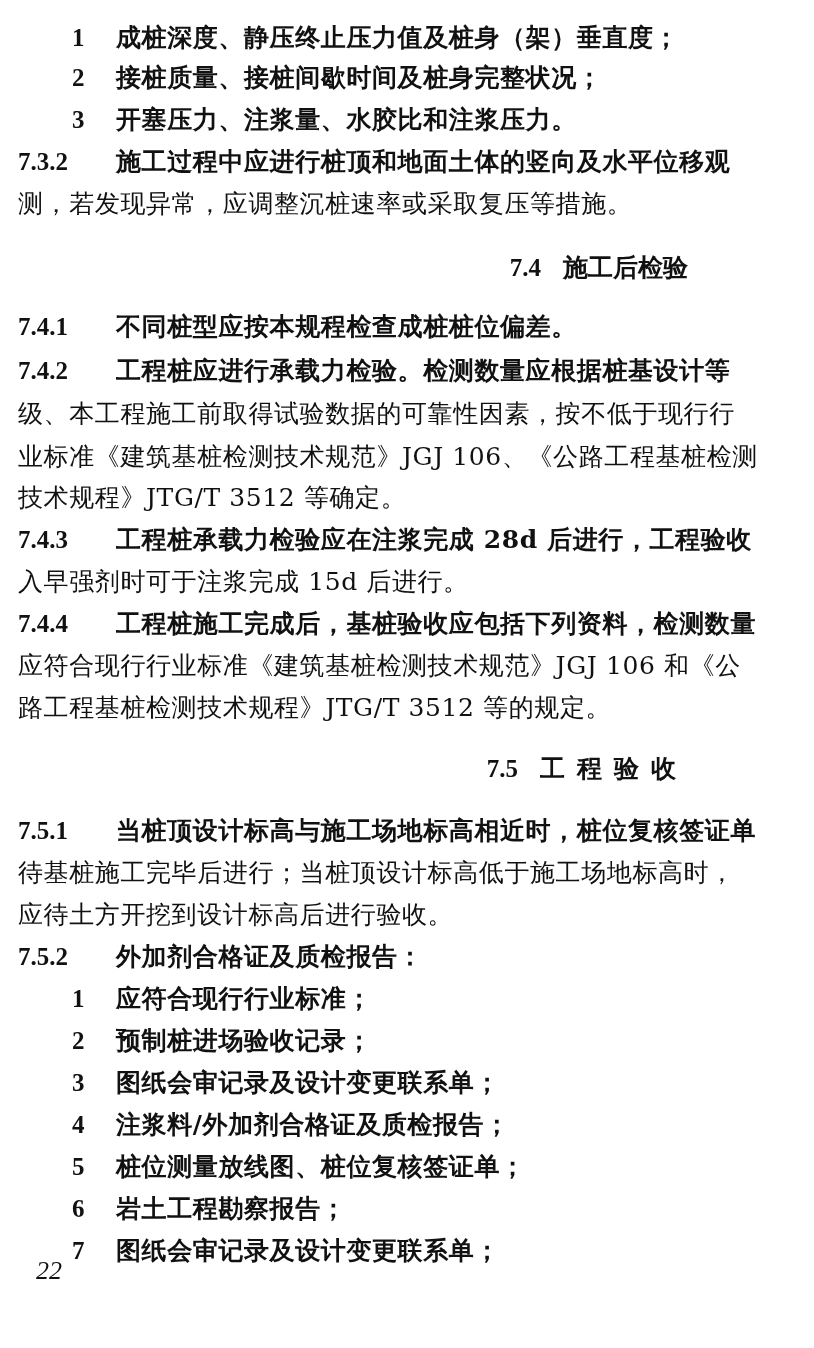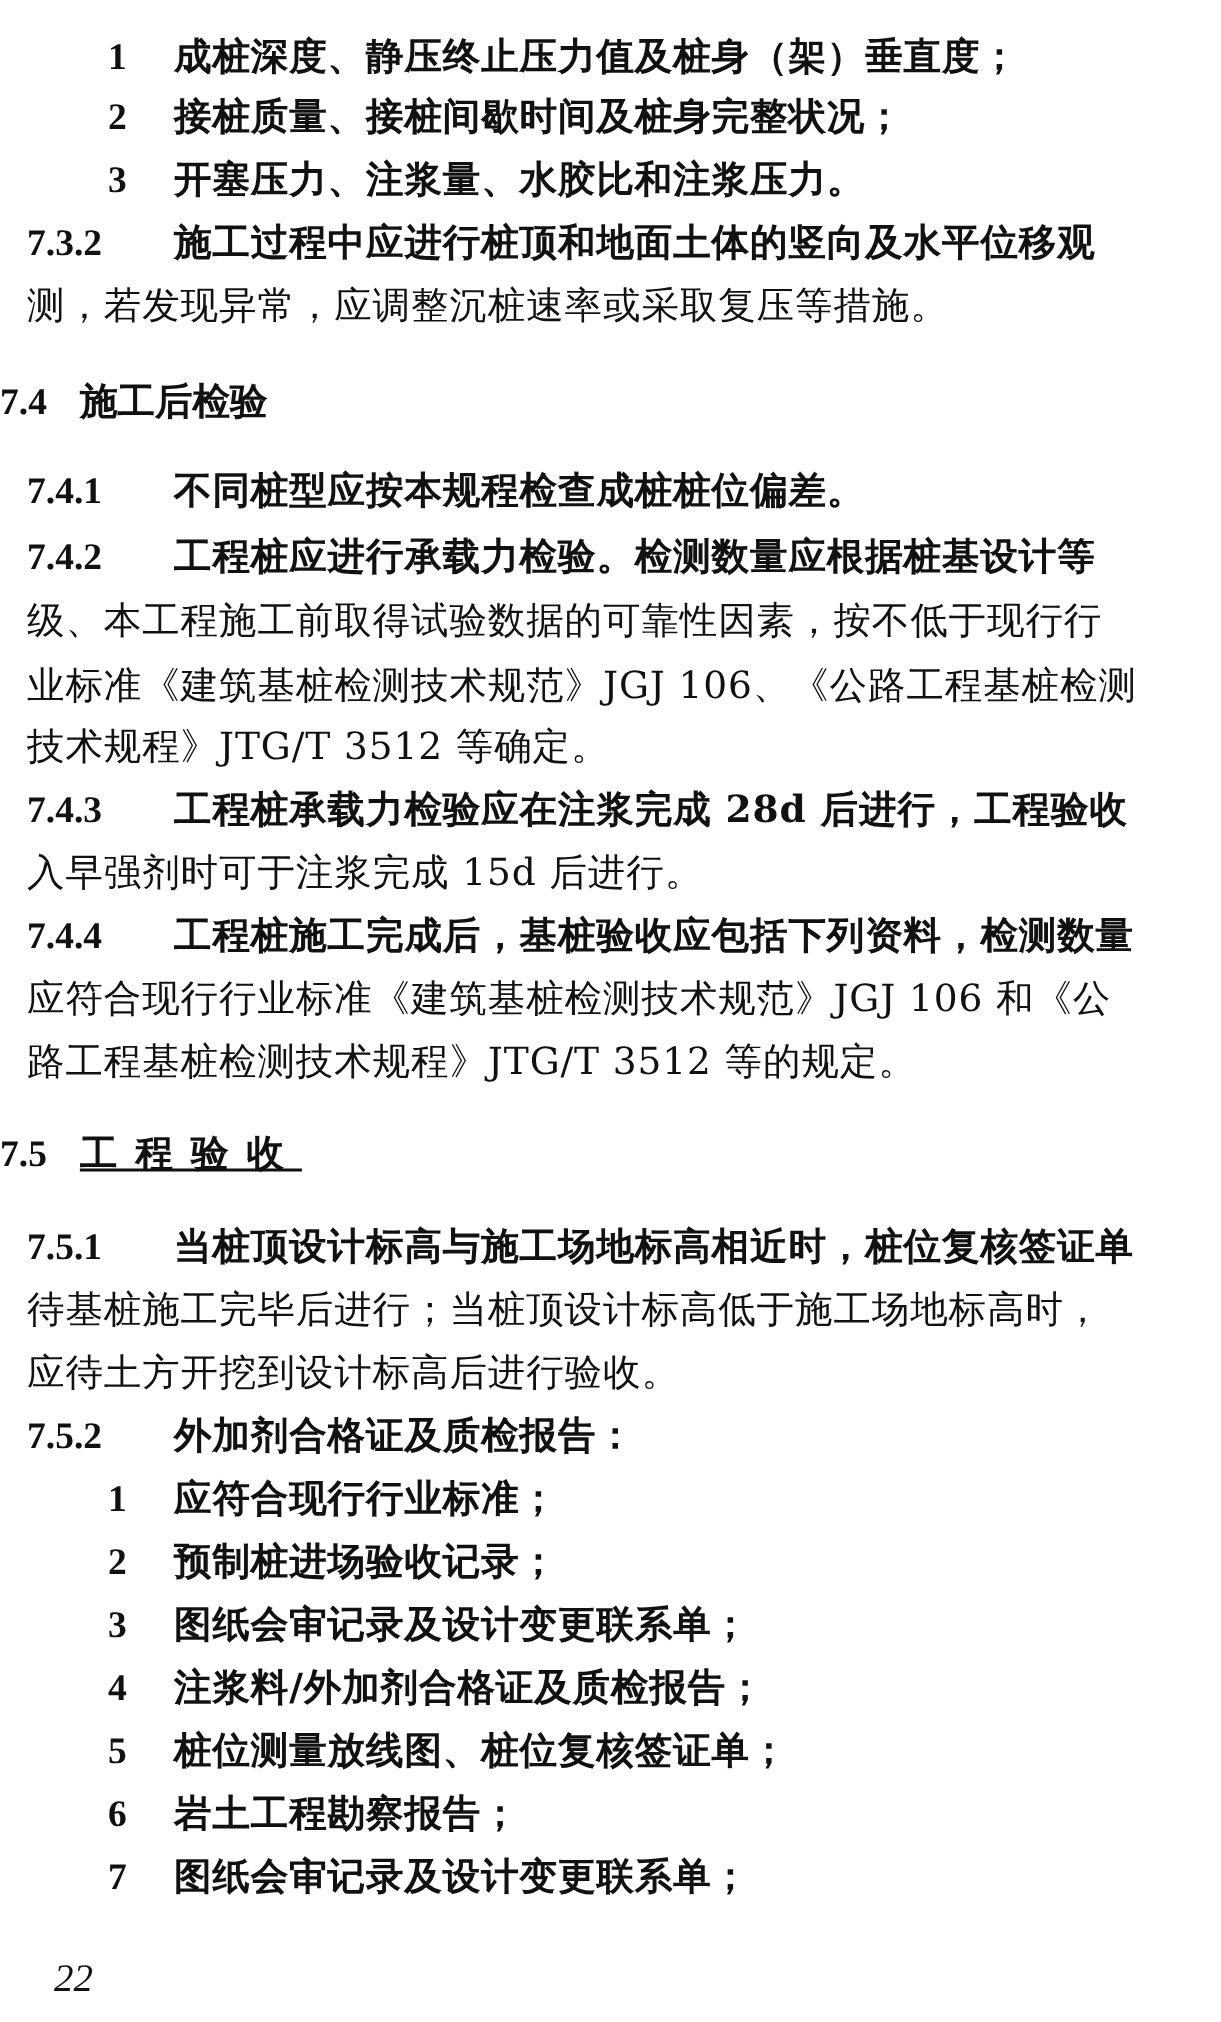--- a/index.html
+++ b/index.html
@@ -17,28 +17,28 @@
     font-family: "Liberation Serif", "DejaVu Serif", serif;
     font-weight: bold; font-size: 25px;
   }
   .item { padding-left: 72px; }
   .item .num-b { display: inline-block; width: 44px; }
   .clause { padding-left: 18px; }
   .clause .num-b { display: inline-block; width: 98px; letter-spacing: 0px; }
   .cont { padding-left: 18px; letter-spacing: 0.6px; }
   .txt { letter-spacing: 0.6px; font-weight: bold; }
   .heading {
-    position: absolute; left: 0; width: 688px; text-align: left;
+    position: absolute; left: 0; width: 688px; text-align: right;
     font-size: 25px; line-height: 42px; font-weight: bold;
     font-family: "DejaVu Sans", "Liberation Sans", sans-serif;
   }
   .heading .hnum { font-family: "Liberation Serif", serif; font-weight: bold; margin-right: 22px; }
-  .heading.spaced .htitle { letter-spacing: 12px; text-decoration: underline; }
+  .heading.spaced .htitle { letter-spacing: 12px; }
   .pageno {
-    position: absolute; left: 36px; top: 1304px;
+    position: absolute; left: 36px; top: 1256px;
     font-family: "Liberation Serif", serif; font-style: italic; font-size: 26px;
   }
 </style>
 </head>
 <body>
 
 <div class="page">
 
   <div class="line item" style="top:17px">
     <span class="num-b">1</span><span class="txt">成桩深度、静压终止压力值及桩身（架）垂直度；</span>

